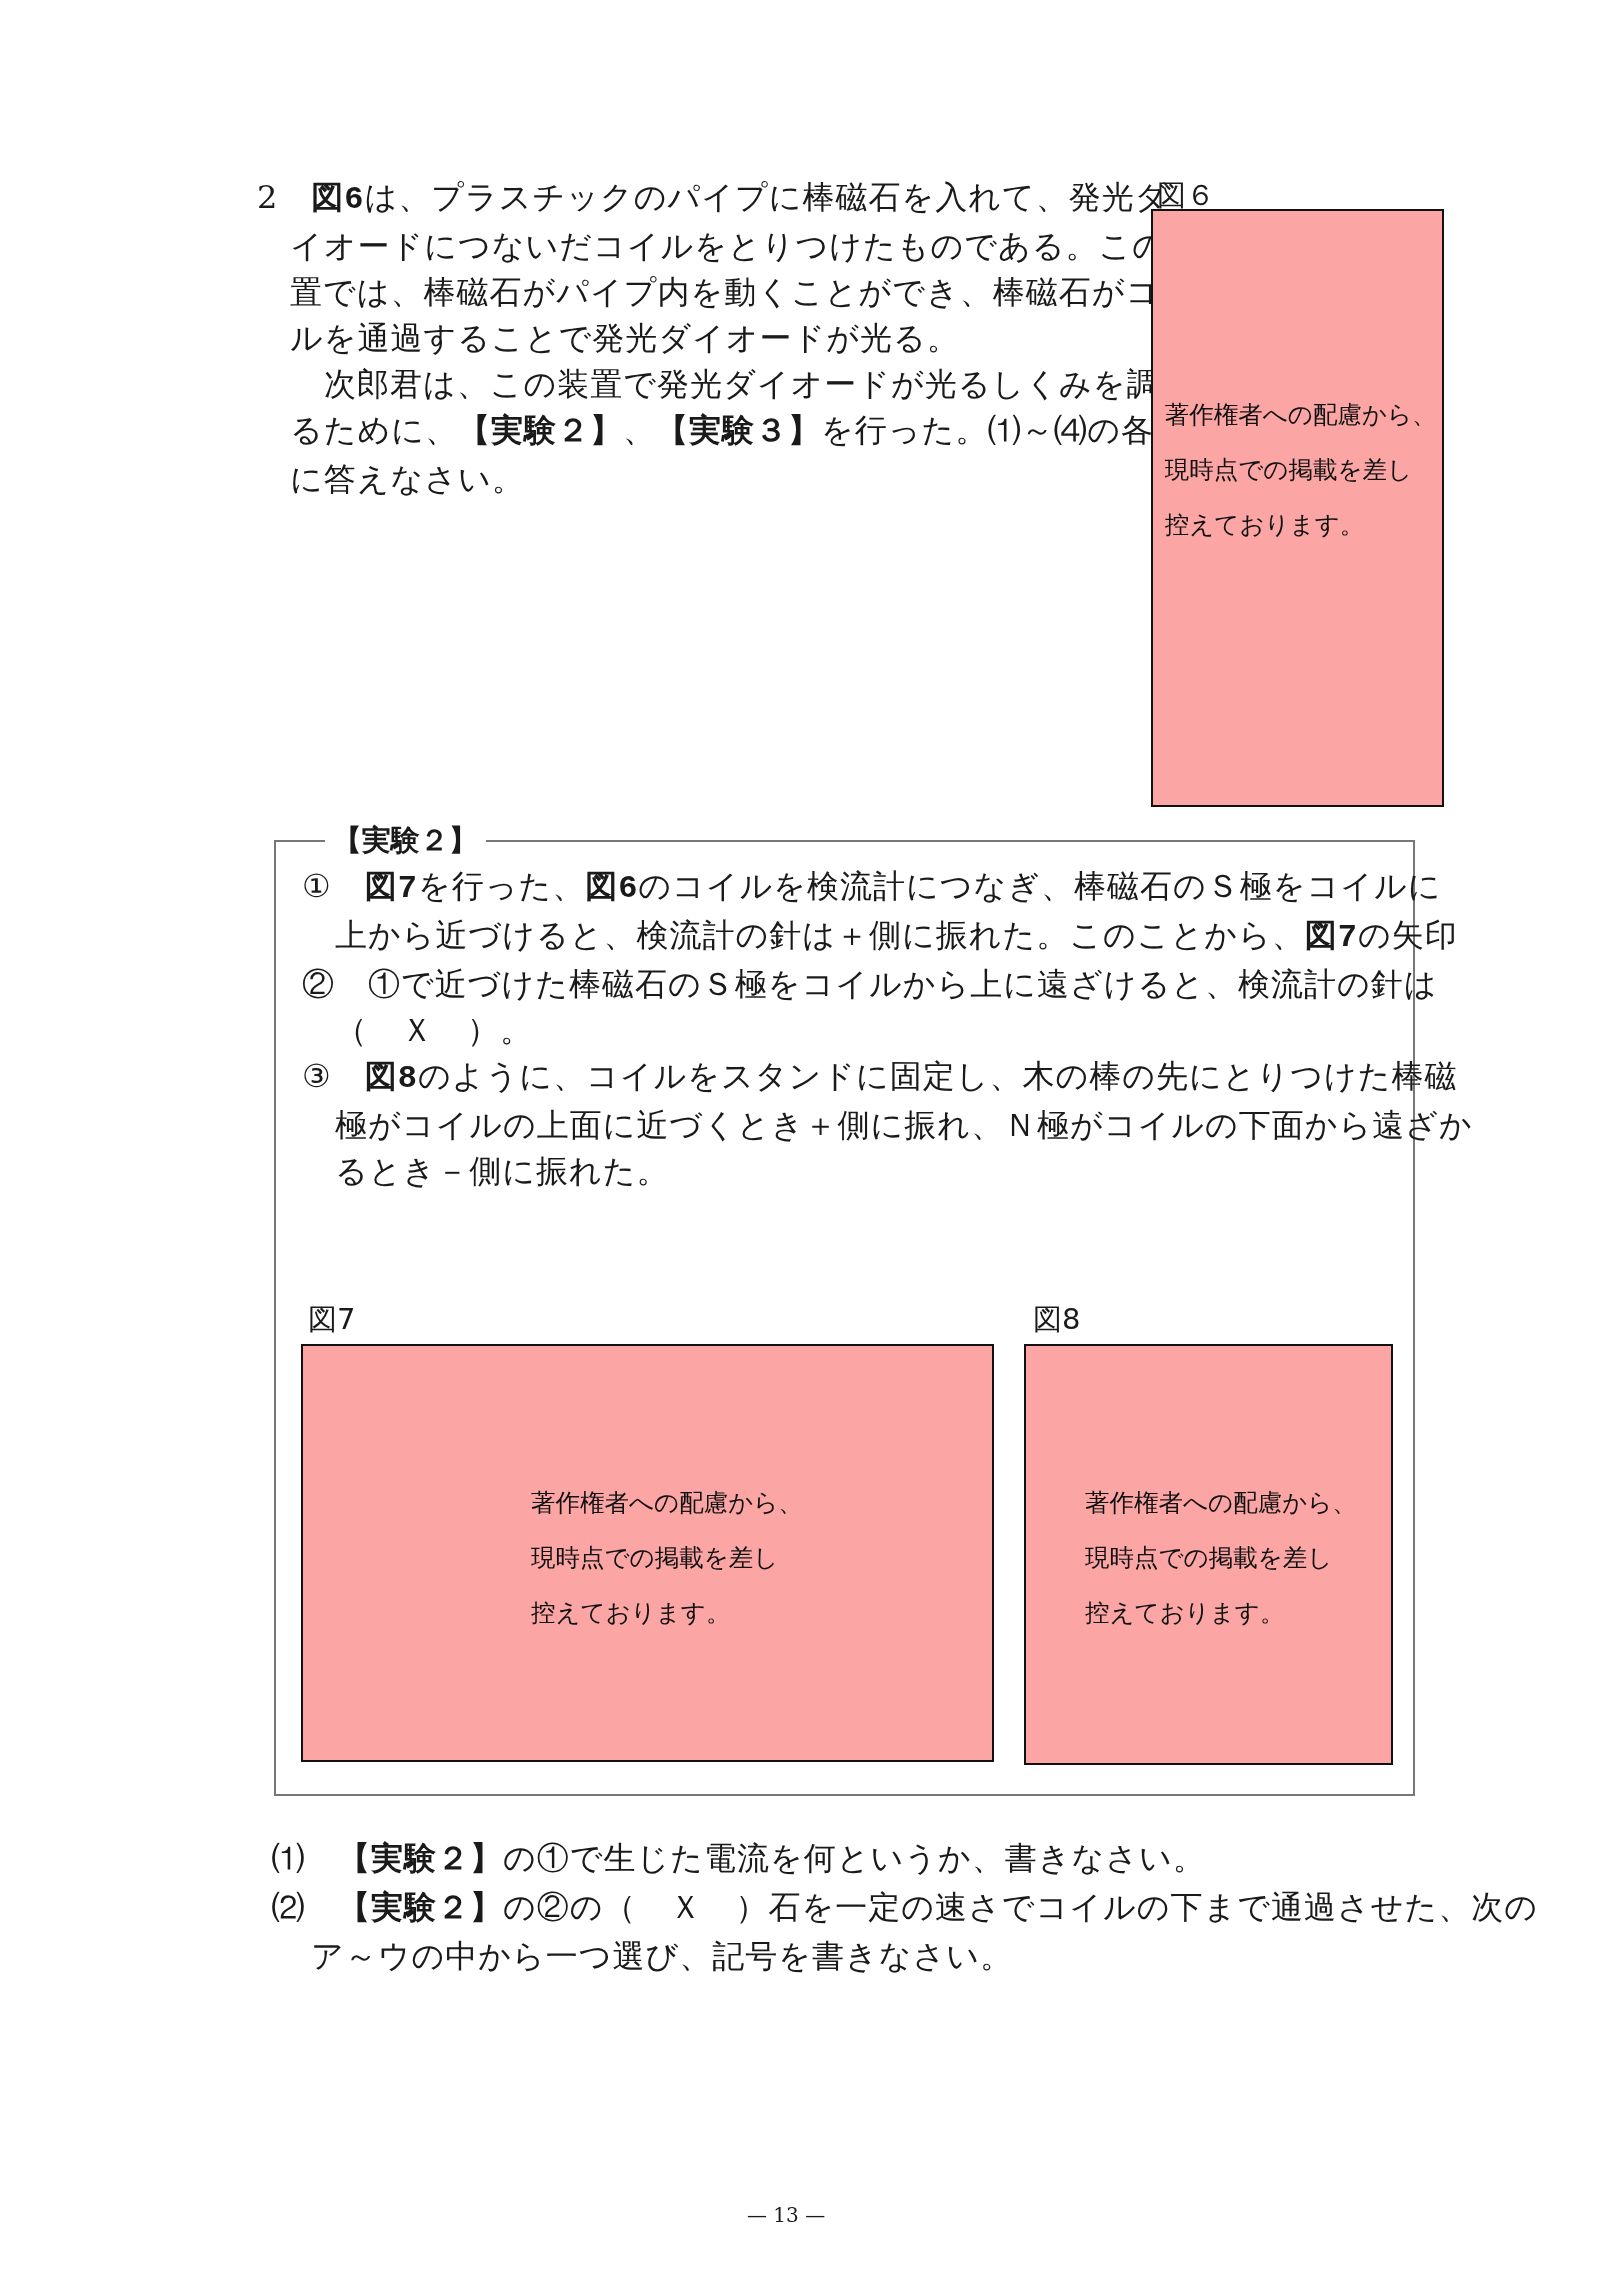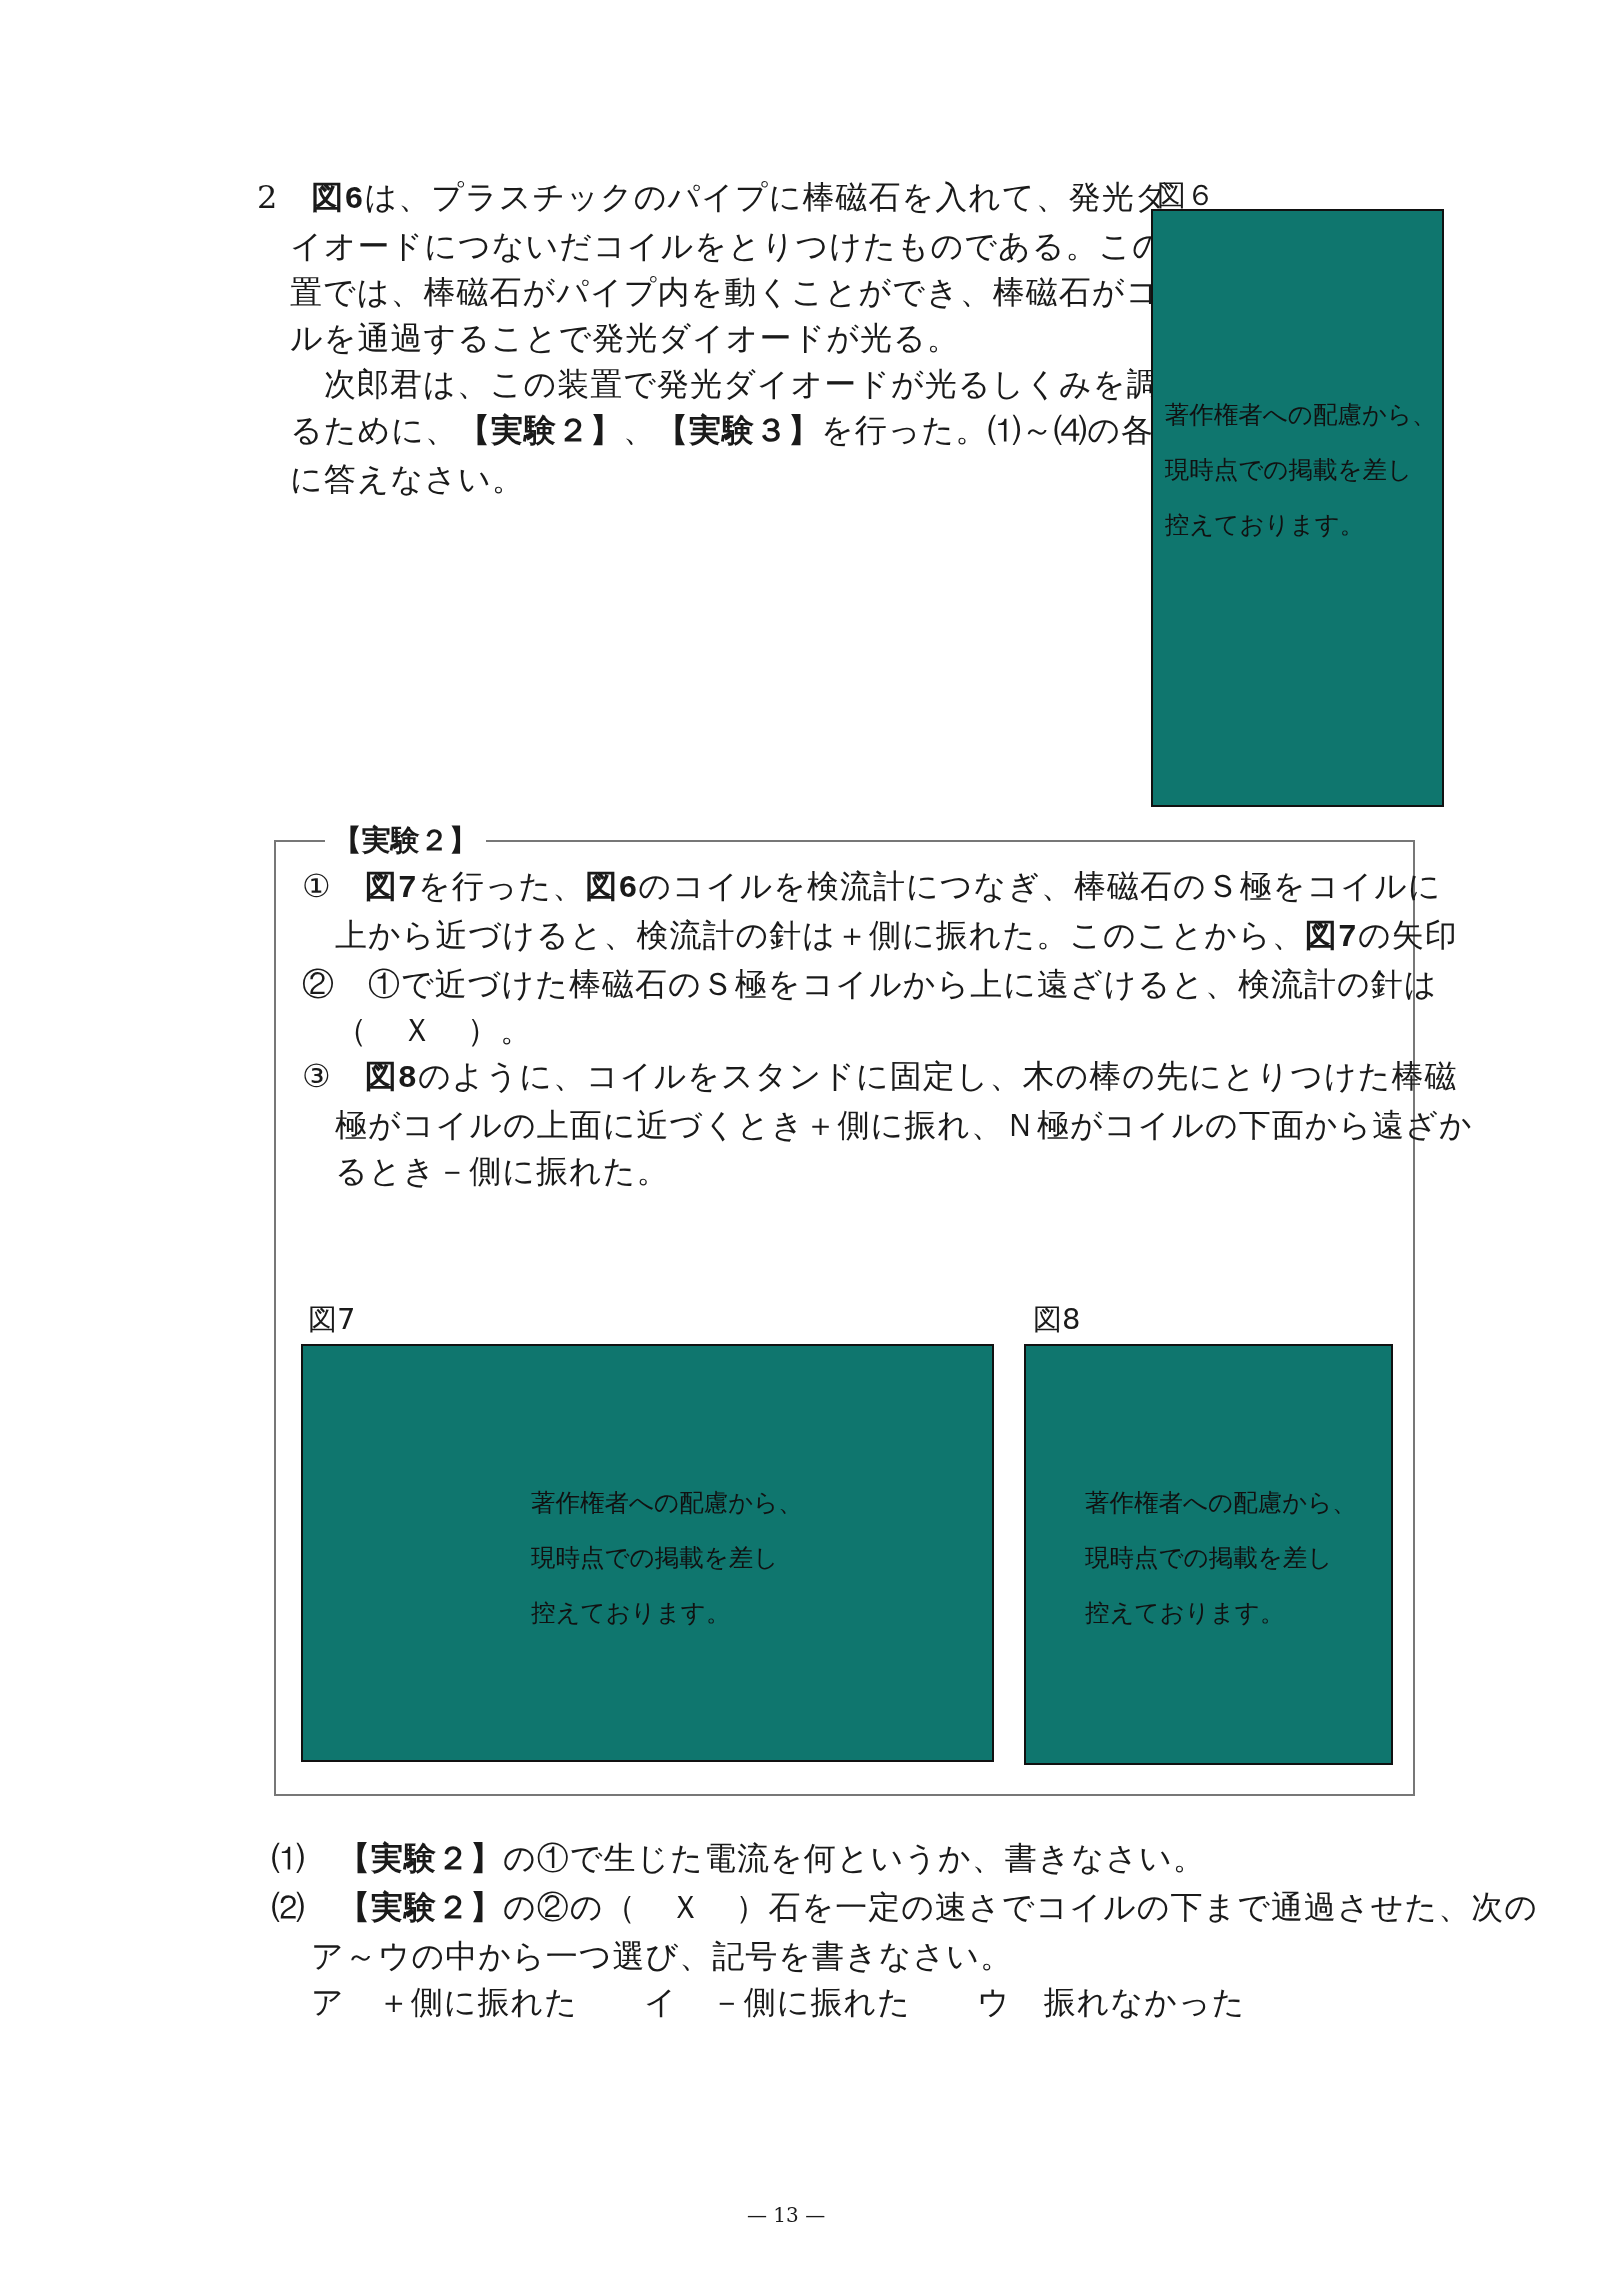--- a/index.html
+++ b/index.html
@@ -4,21 +4,21 @@
 <style>
   html, body { margin:0; padding:0; }
   body {
     width:1621px; height:2294px; background:#ffffff; position:relative; overflow:hidden;
     font-family:"DejaVu Serif", "Liberation Serif", serif; color:#1a1a1a;
   }
   .abs { position:absolute; }
   .para { font-size:32px; line-height:46px; letter-spacing:1px; white-space:nowrap; }
   .b { font-family:Liberation Mono, monospace; font-weight:bold; }
   .fig-label { font-family:"DejaVu Sans", "Liberation Sans", sans-serif; font-weight:normal; font-size:29px; }
-  .figbox { position:absolute; border:2.9px solid #111; background:#0f766e; box-sizing:border-box; }
+  .figbox { position:absolute; border:2.9px solid #111; background:#fca5a5; box-sizing:border-box; }
   .notice { position:absolute; font-size:24.5px; line-height:55px; white-space:nowrap; color:#111; }
   .expbox { position:absolute; border:2px solid #777; box-sizing:border-box; }
   .exp-title { position:absolute; background:#fff; padding:0 7.8px; font-family:"DejaVu Sans","Liberation Sans",sans-serif; font-weight:bold; font-size:29px; }
   .pagenum { font-size:20px; }
 </style>
 </head>
 <body>
 
 <div class="abs para" style="left:257px; top:174px;">
   <div>
@@ -71,19 +71,16 @@
     <div>著作権者への配慮から、</div>
     <div>現時点での掲載を差し</div>
     <div>控えております。</div>
   </div>
 </div>
 
 <div class="abs para" style="left:272px; top:1835px;">
   <div><span>⑴</span><span>　</span><span class="b">【実験２】</span><span>の①で生じた電流を何というか、書きなさい。</span></div>
   <div><span>⑵</span><span>　</span><span class="b">【実験２】</span><span>の②の（　Ｘ　）石を一定の速さでコイルの下まで通過させた、次の</span></div>
   <div style="padding-left:39px">ア～ウの中から一つ選び、記号を書きなさい。</div>
-  <div style="padding-left:39px">
-    <span style="display:inline-block; width:333px;"><span>ア</span>　<span>＋側に振れた</span></span><span style="display:inline-block; width:333px;"><span>イ</span>　<span>－側に振れた</span></span><span style="display:inline-block;"><span>ウ</span>　<span>振れなかった</span></span>
-  </div>
 </div>
 
 <div class="abs pagenum" style="left:747px; top:2203px;">— 13 —</div>
 
 
 </body></html>

